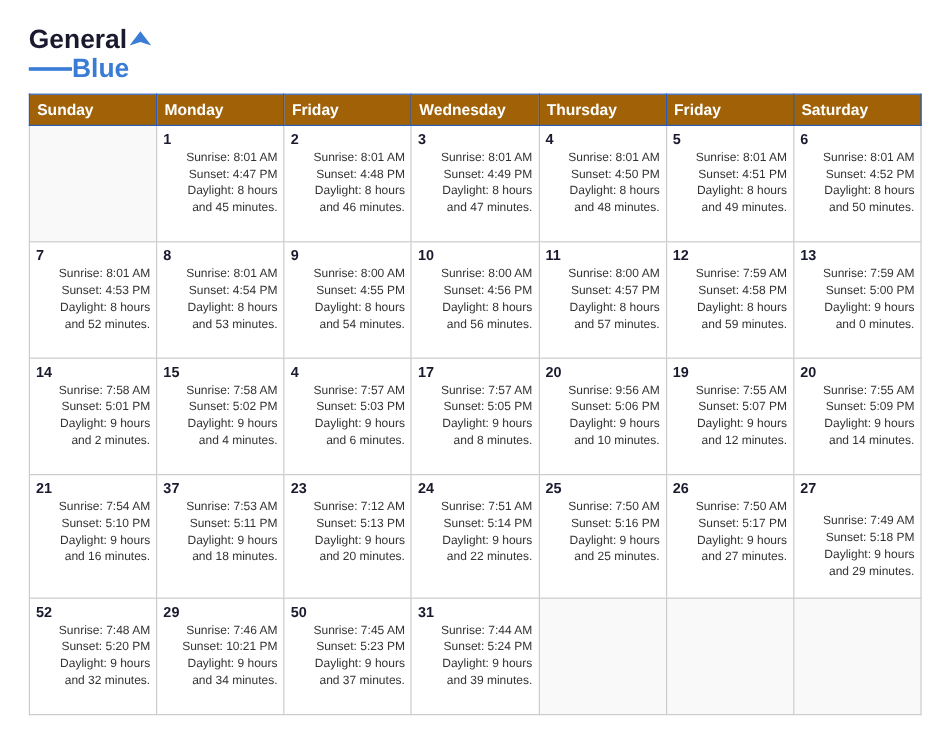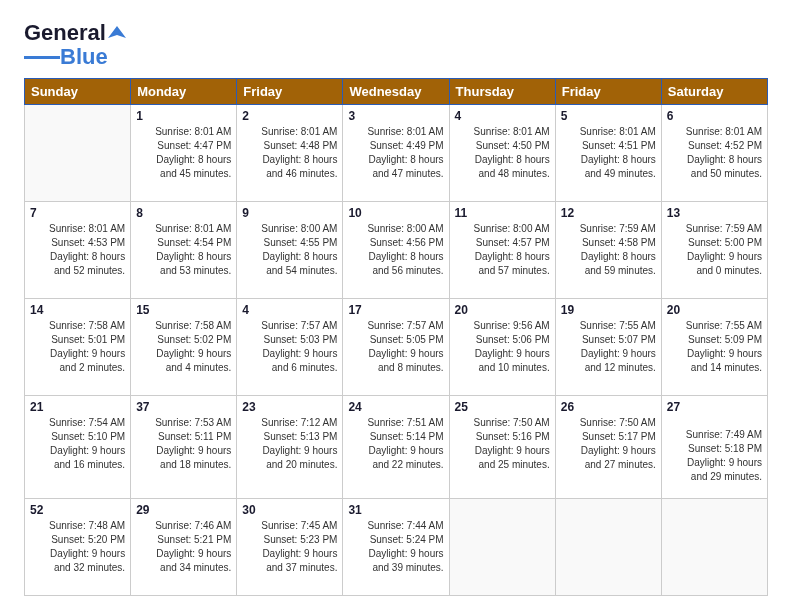--- a/index.html
+++ b/index.html
@@ -319,26 +319,26 @@
           <td>
             <span class="day-num">52</span>
             <div class="day-info" style="white-space: pre-line;">Sunrise: 7:48 AM
 Sunset: 5:20 PM
 Daylight: 9 hours
 and 32 minutes.</div>
           </td>
           <td>
             <span class="day-num">29</span>
             <div class="day-info" style="white-space: pre-line;">Sunrise: 7:46 AM
-Sunset: 5:21 PM
+Sunset: 10:21 PM
 Daylight: 9 hours
 and 34 minutes.</div>
           </td>
           <td>
-            <span class="day-num">30</span>
+            <span class="day-num">50</span>
             <div class="day-info" style="white-space: pre-line;">Sunrise: 7:45 AM
 Sunset: 5:23 PM
 Daylight: 9 hours
 and 37 minutes.</div>
           </td>
           <td>
             <span class="day-num">31</span>
             <div class="day-info" style="white-space: pre-line;">Sunrise: 7:44 AM
 Sunset: 5:24 PM
 Daylight: 9 hours

